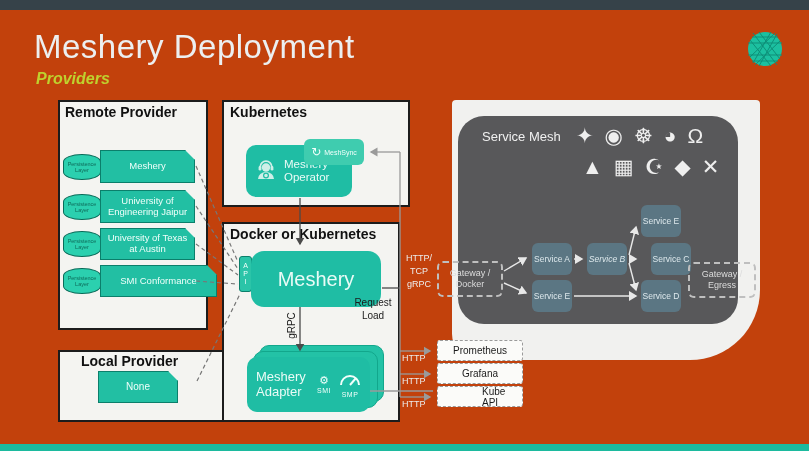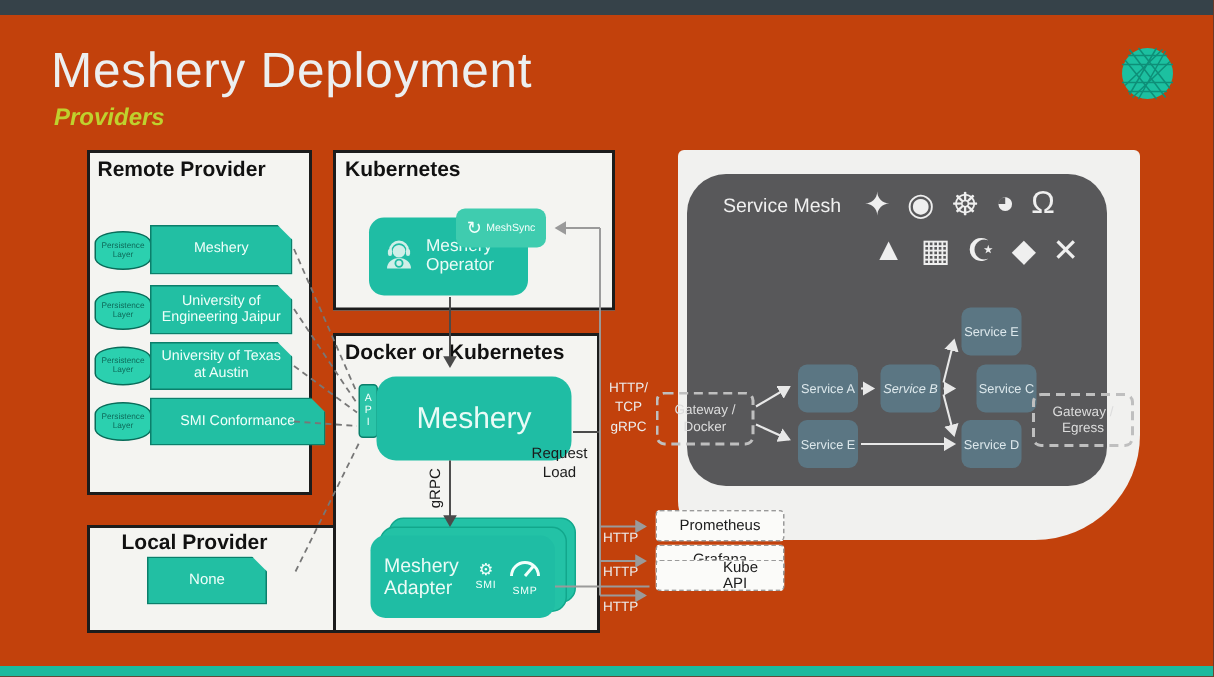--- a/index.html
+++ b/index.html
@@ -85,21 +85,21 @@
   #gw-in{left:437px;top:261px;width:66px;height:36px;}
   #gw-out{left:688px;top:262px;width:68px;height:36px;}
   
   #pipe-label{position:absolute;left:401px;top:252px;width:36px;text-align:center;
               font-size:9px;line-height:1.45;color:#EDEDED;}
   .http-label{position:absolute;left:402px;width:32px;font-size:9px;color:#EDEDED;}
   #h1{top:353px;} #h2{top:376px;} #h3{top:399px;}
   .endpoint{position:absolute;left:437px;width:86px;height:21px;background:#FBFBF9;
             border:1px dashed #9A9A9A;border-radius:3px;box-sizing:border-box;
             display:flex;align-items:center;justify-content:center;font-size:10px;color:#1B1B1B;}
-  #ep1{top:340px;} #ep2{top:363px;} #ep3{top:373px;padding-left:44px;}
+  #ep1{top:340px;} #ep2{top:363px;} #ep3{top:386px;padding-left:44px;}
   #connectors{position:absolute;left:0;top:0;pointer-events:none;}
   .dash{stroke:#777;stroke-width:1.2;stroke-dasharray:4 3;fill:none;}
   .ln-d{stroke:#4A4A4A;stroke-width:1.3;fill:none;}
   .ln-g{stroke:#9A9A9A;stroke-width:1.3;fill:none;}
   .ln-w{stroke:#E8E8E8;stroke-width:1.4;fill:none;}
 </style>
 </head>
 <body>
 
 <div id="canvas">

